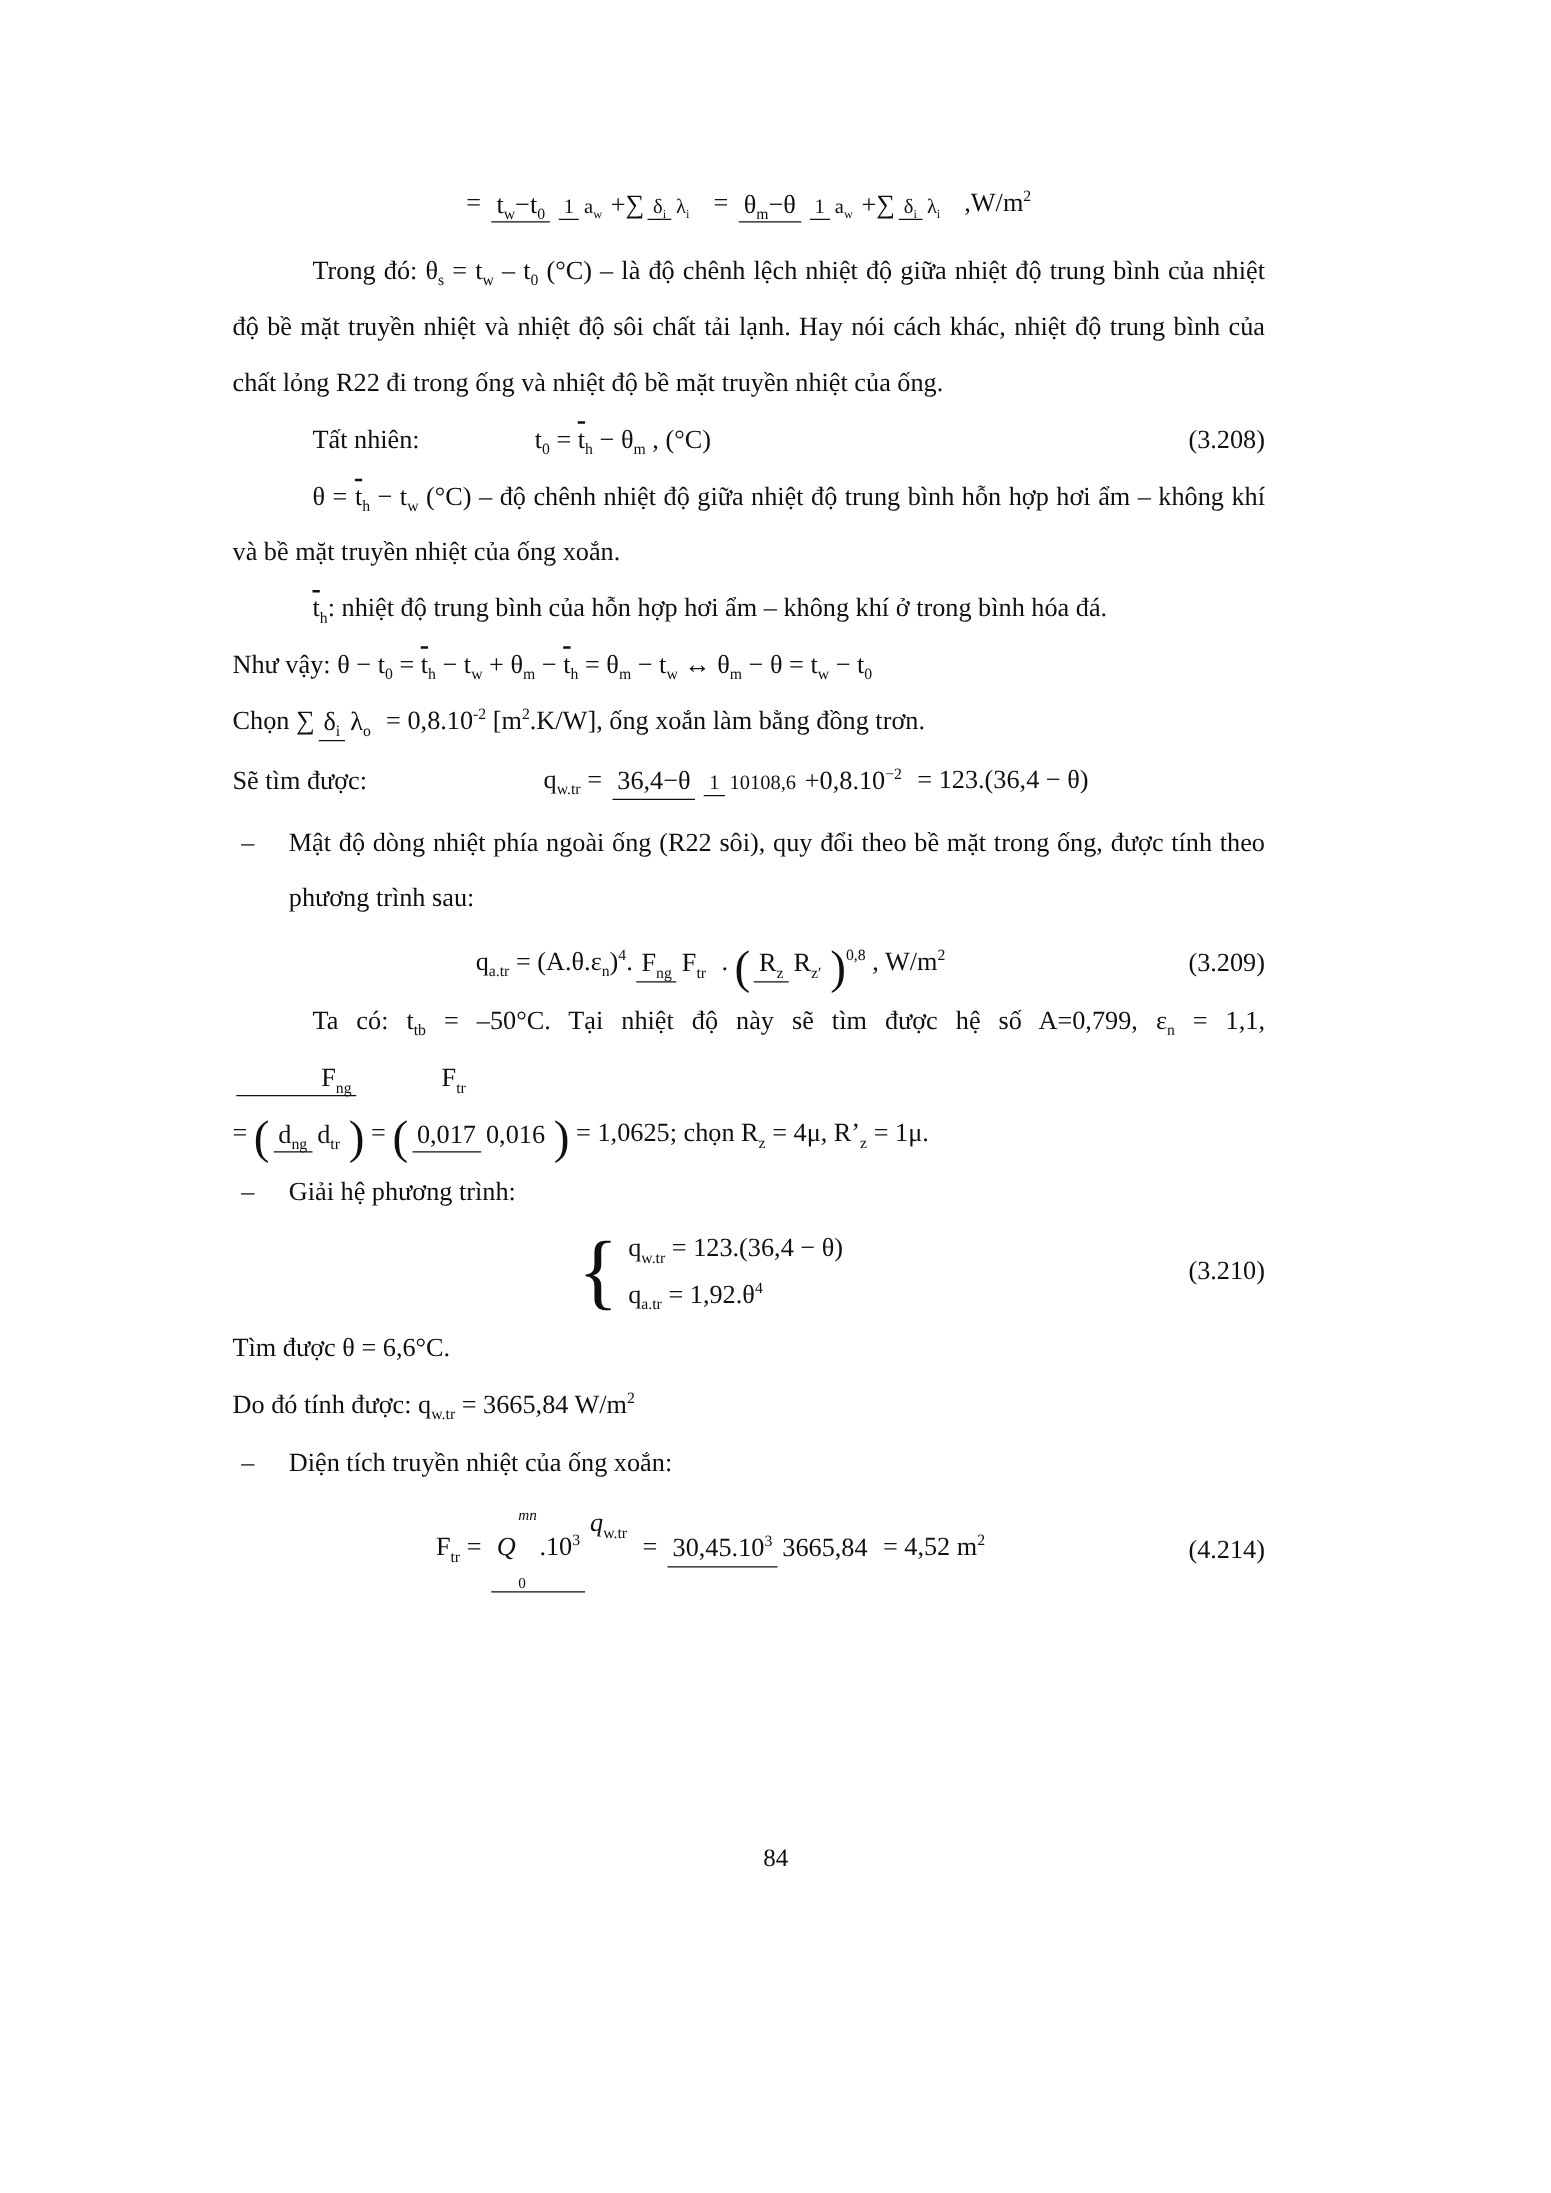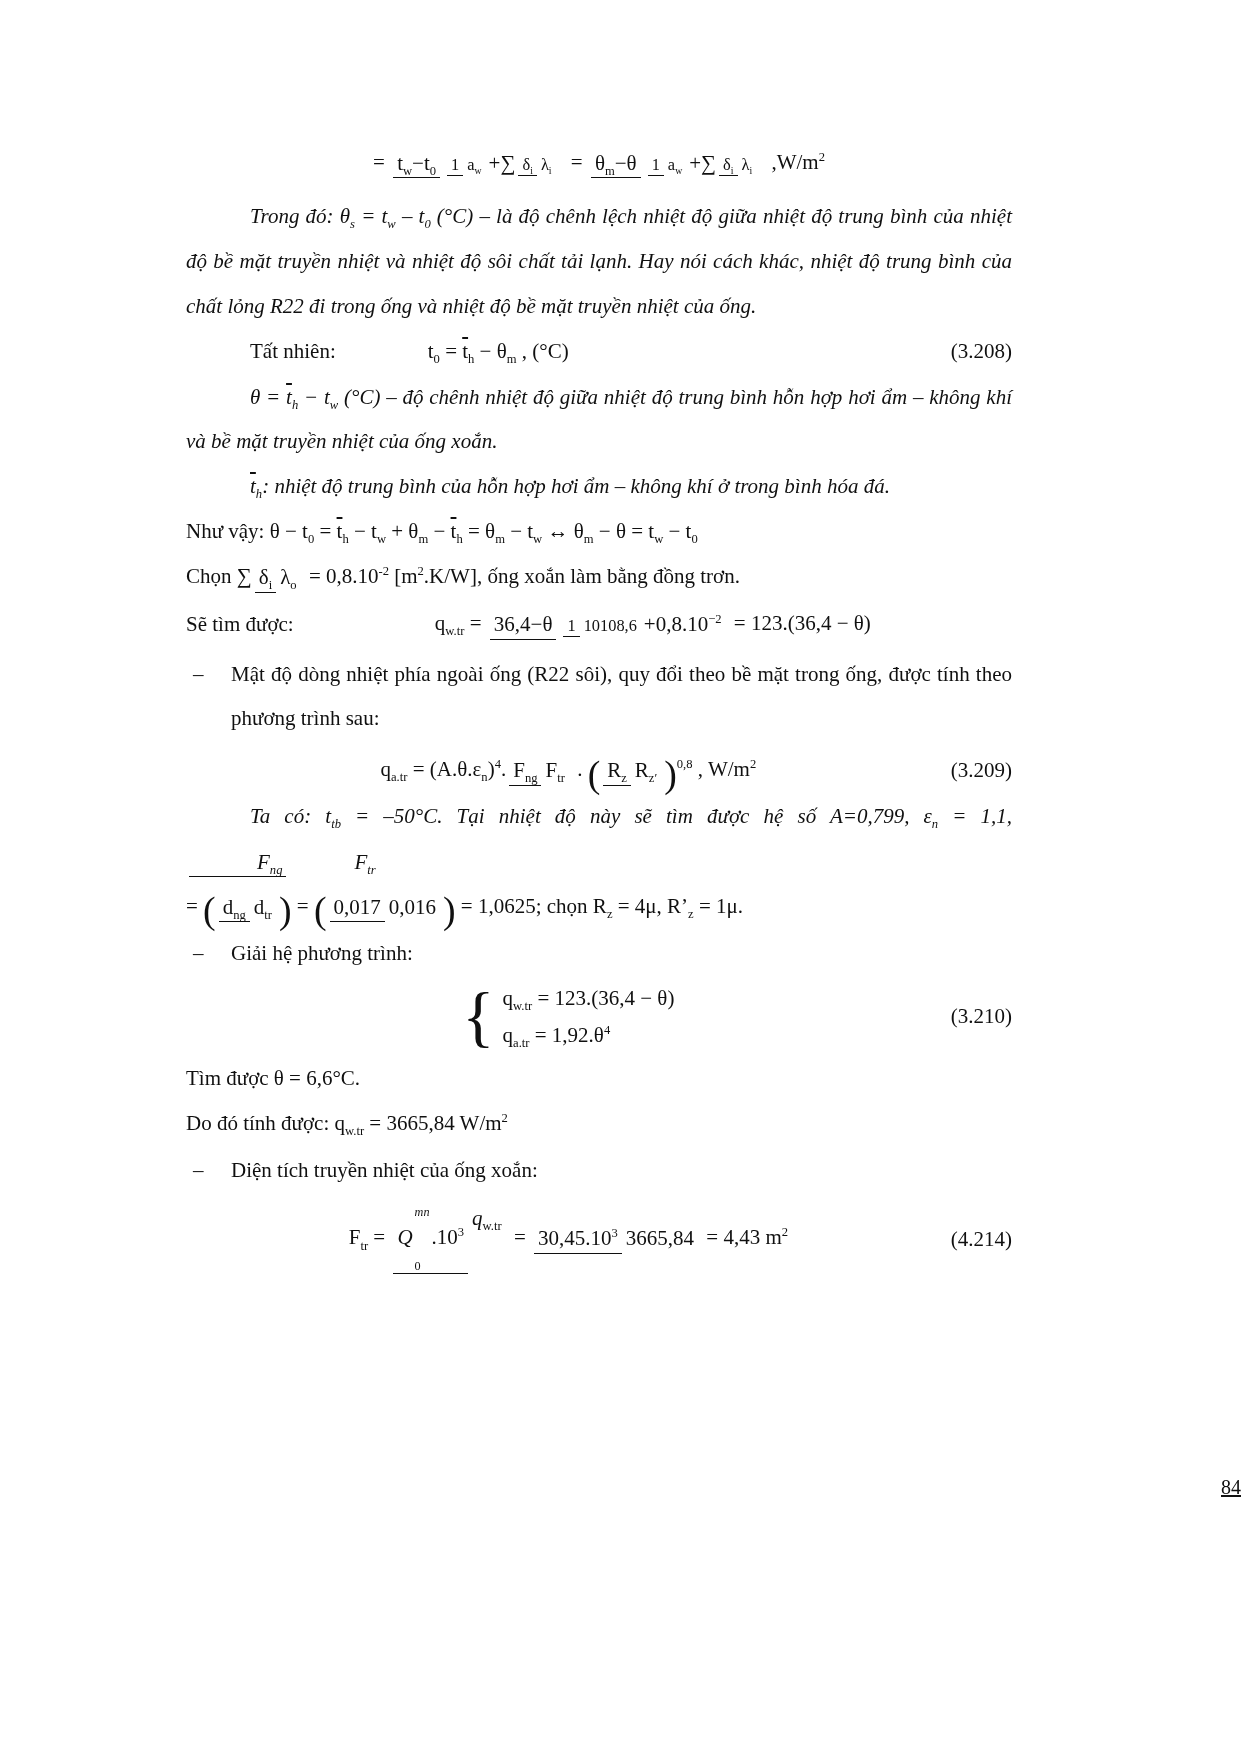--- a/index.html
+++ b/index.html
@@ -5,21 +5,21 @@
   html,body{margin:0;padding:0;}
   body{
     width:1241px;height:1754px;background:#ffffff;
     font-family:"Liberation Serif","DejaVu Serif",serif;
     color:#101010;
   }
   .page{position:relative;width:1241px;height:1754px;overflow:hidden;background:#fff;}
   .content{position:absolute;left:186px;top:146px;width:826px;font-size:21px;}
 
   .para{margin:0;line-height:2.14;text-align:justify;}
-  .ind{text-indent:64px;font-style:italic;}
+  .ind{text-indent:64px;}
 
   .bullet{display:flex;line-height:2.14;margin:2px 0;}
   .marker{flex:none;width:38px;padding-left:7px;}
   .btext{flex:1;text-align:justify;}
 
   .eq-row{display:flex;align-items:center;line-height:1.4;margin:8px 0;}
   .eq-main{justify-content:center;margin:2px 0 16px;}
   .eq-qwtr{margin:10px 0 12px;}
   .eq-3209{margin:14px 0 8px;}
   .eq-3210{margin:8px 0 6px;}
@@ -42,21 +42,21 @@
 
   .bp{font-size:1.8em;line-height:0;vertical-align:middle;position:relative;top:2px;}
 
   .cases{display:inline-flex;align-items:center;}
   .brace{font-size:3.2em;line-height:0.85;margin-right:8px;}
   .cases .lines{display:inline-flex;flex-direction:column;align-items:flex-start;gap:8px;}
 
   .stack{display:inline-flex;flex-direction:column;justify-content:center;vertical-align:middle;font-size:0.58em;line-height:1.15;text-align:left;margin:0 2px;gap:40px;}
   .stk-top{font-style:italic;}
 
-  .page-number{position:absolute;left:0;right:0;top:1476px;text-align:right;font-size:20px;text-decoration:underline;}
+  .page-number{position:absolute;left:0;right:0;top:1476px;text-align:center;font-size:20px;}
 </style>
 </head>
 <body>
 
 <div class="page">
   <div class="content">
 
     <div class="eq-row eq-main">
       <span class="math"><span>= </span><span class="frac">
             <span class="num"><span>t</span><sub>w</sub><span>−t</span><sub>0</sub></span>
@@ -175,21 +175,21 @@
       <span class="eq-center">
         <span class="math"><span>F</span><sub>tr</sub><span> = </span><span class="frac">
               <span class="num"><span class="it">Q</span><span class="stack">
                   <span class="stk-top">mn</span>
                   <span class="stk-bot">0</span>
                 </span><span>.10</span><sup>3</sup></span>
               <span class="den"><span class="it">q</span><sub>w.tr</sub></span>
             </span><span> = </span><span class="frac">
               <span class="num"><span>30,45.10</span><sup>3</sup></span>
               <span class="den"><span>3665,84</span></span>
-            </span><span> = 4,43 m</span><sup>2</sup></span>
+            </span><span> = 4,52 m</span><sup>2</sup></span>
       </span>
       <span class="eq-num">(4.214)</span>
     </div>
 
   </div>
 
   <div class="page-number">84</div>
 </div>
 
 </body></html>

